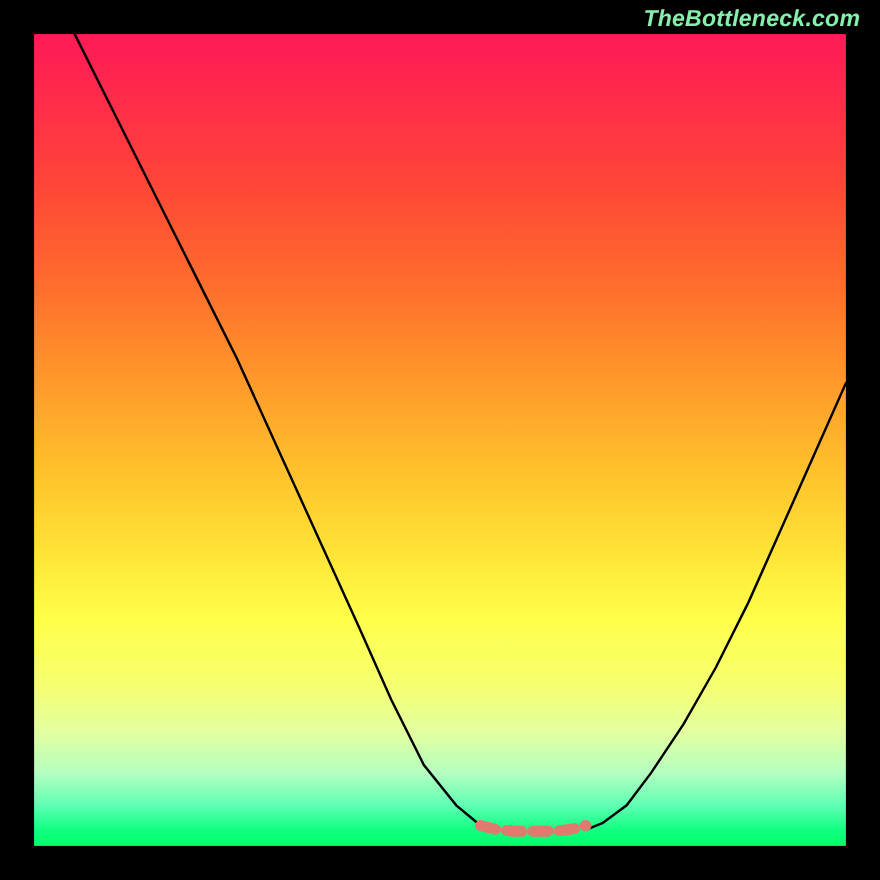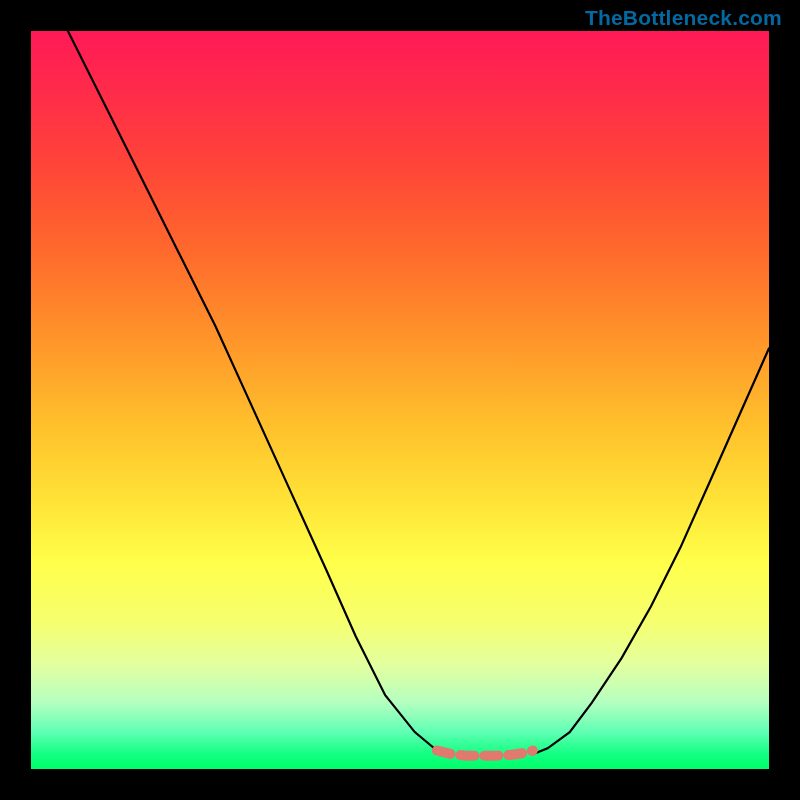--- a/index.html
+++ b/index.html
@@ -47,25 +47,26 @@
     left: 0;
     top: 0;
     width: 738px;
     height: 738px;
     overflow: visible;
   }
   .watermark {
     position: absolute;
     top: 6px;
     right: 18px;
-    color: #0369a1;
+    color: #86efac;
     font-size: 21px;
     font-weight: 600;
     letter-spacing: 0.2px;
     user-select: none;
+    font-style: italic;
   }
 </style>
 </head>
 <body>
 
 <div class="stage">
   <div class="watermark">TheBottleneck.com</div>
 
   <div class="plot-area">
     <svg class="curves" viewBox="0 0 738 738" preserveAspectRatio="none">

